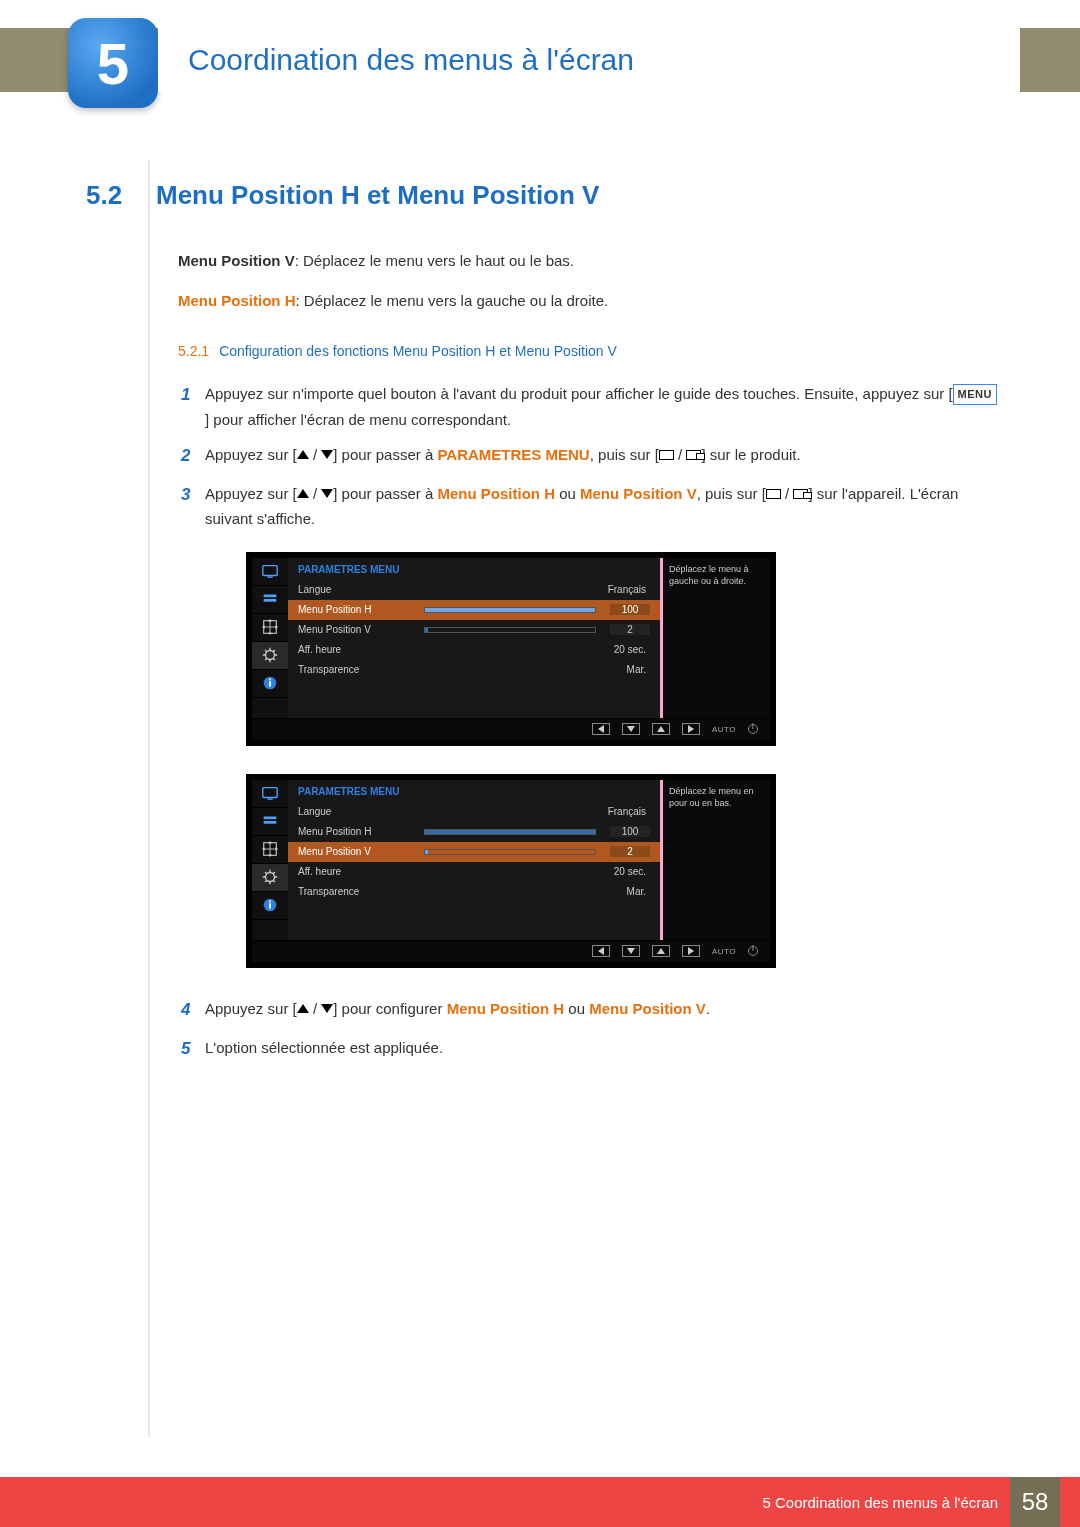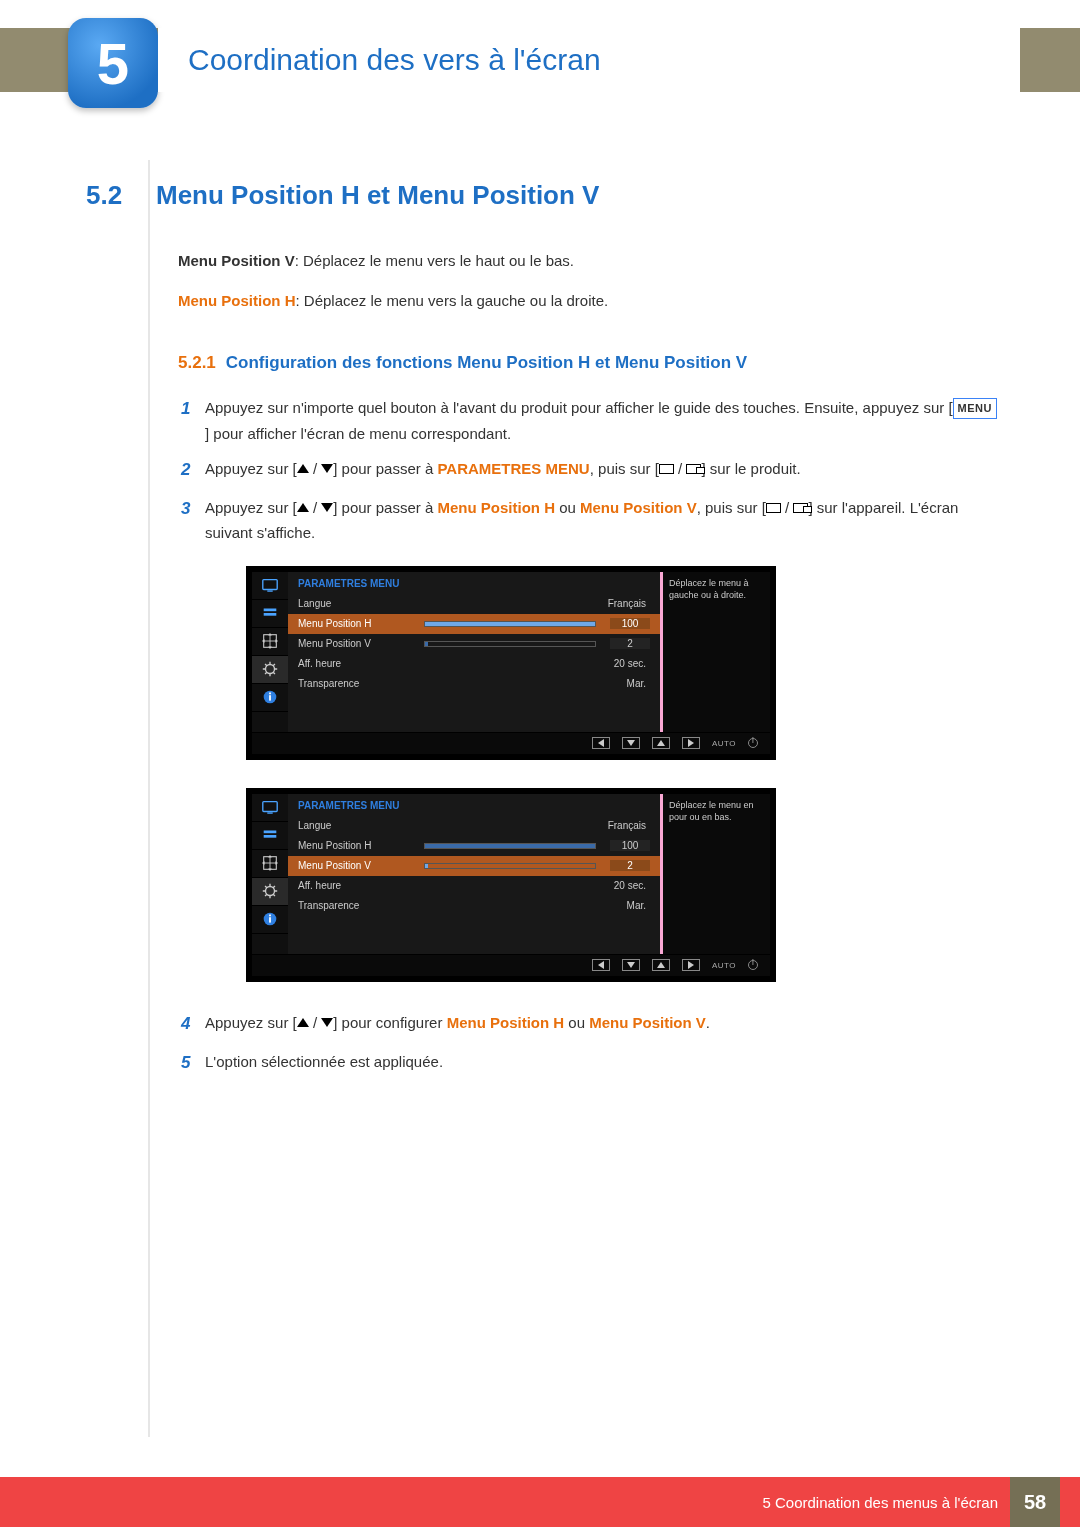--- a/index.html
+++ b/index.html
@@ -52,22 +52,22 @@
     font-size: 26px; font-weight: bold;
     margin-bottom: 38px;
   }
   .section-heading .num { display: inline-block; width: 70px; }
   .body-text { margin-left: 92px; font-size: 15px; line-height: 1.6; margin-bottom: 16px; }
   .body-text .bold { font-weight: bold; }
   .body-text .orange { color: #e8700d; font-weight: bold; }
   .subheading {
     margin-left: 92px;
     color: #1e6fc4;
-    font-size: 17px; font-weight: bold;
-    margin-top: 40px; margin-bottom: 22px;
+    font-size: 14px; font-weight: normal;
+    margin-top: 30px; margin-bottom: 22px;
   }
   .subheading .sn { color: #e8700d; margin-right: 10px; }
   .step { margin-left: 95px; display: flex; font-size: 15px; line-height: 1.7; margin-bottom: 10px; }
   .step-num { color: #1e6fc4; font-style: italic; font-weight: bold; font-size: 17px; width: 24px; flex: 0 0 24px; }
   .step-body { flex: 1; }
   .menu-key {
     display: inline-block; border: 1px solid #3b82f6; padding: 0 4px;
     font-size: 11px; font-weight: bold; font-family: Arial; letter-spacing: 0.5px;
     vertical-align: 1px;
   }
@@ -155,30 +155,30 @@
     background: #ef4444;
     display: flex; align-items: center; justify-content: flex-end;
     padding-right: 20px;
   }
   .footer-text {
     color: #fff; font-size: 15px; margin-right: 12px;
   }
   .page-num {
     width: 50px; height: 50px;
     background: #756f55;
-    color: #fff; font-size: 20px; font-weight: bold;
+    color: #fff; font-size: 24px; font-weight: normal;
     display: flex; align-items: center; justify-content: center;
   }
 </style>
 </head>
 <body>
 
 <div class="top-band"></div>
 <div class="chapter-badge">5</div>
-<div class="chapter-title">Coordination des vers à l'écran</div>
+<div class="chapter-title">Coordination des menus à l'écran</div>
 <div class="vline"></div>
 
 <div class="content">
   <div class="section-heading">
     <span class="num">5.2</span><span>Menu Position H et Menu Position V</span>
   </div>
 
   <div class="body-text">
     <span class="bold">Menu Position V</span><span>: Déplacez le menu vers le haut ou le bas.</span>
   </div>

